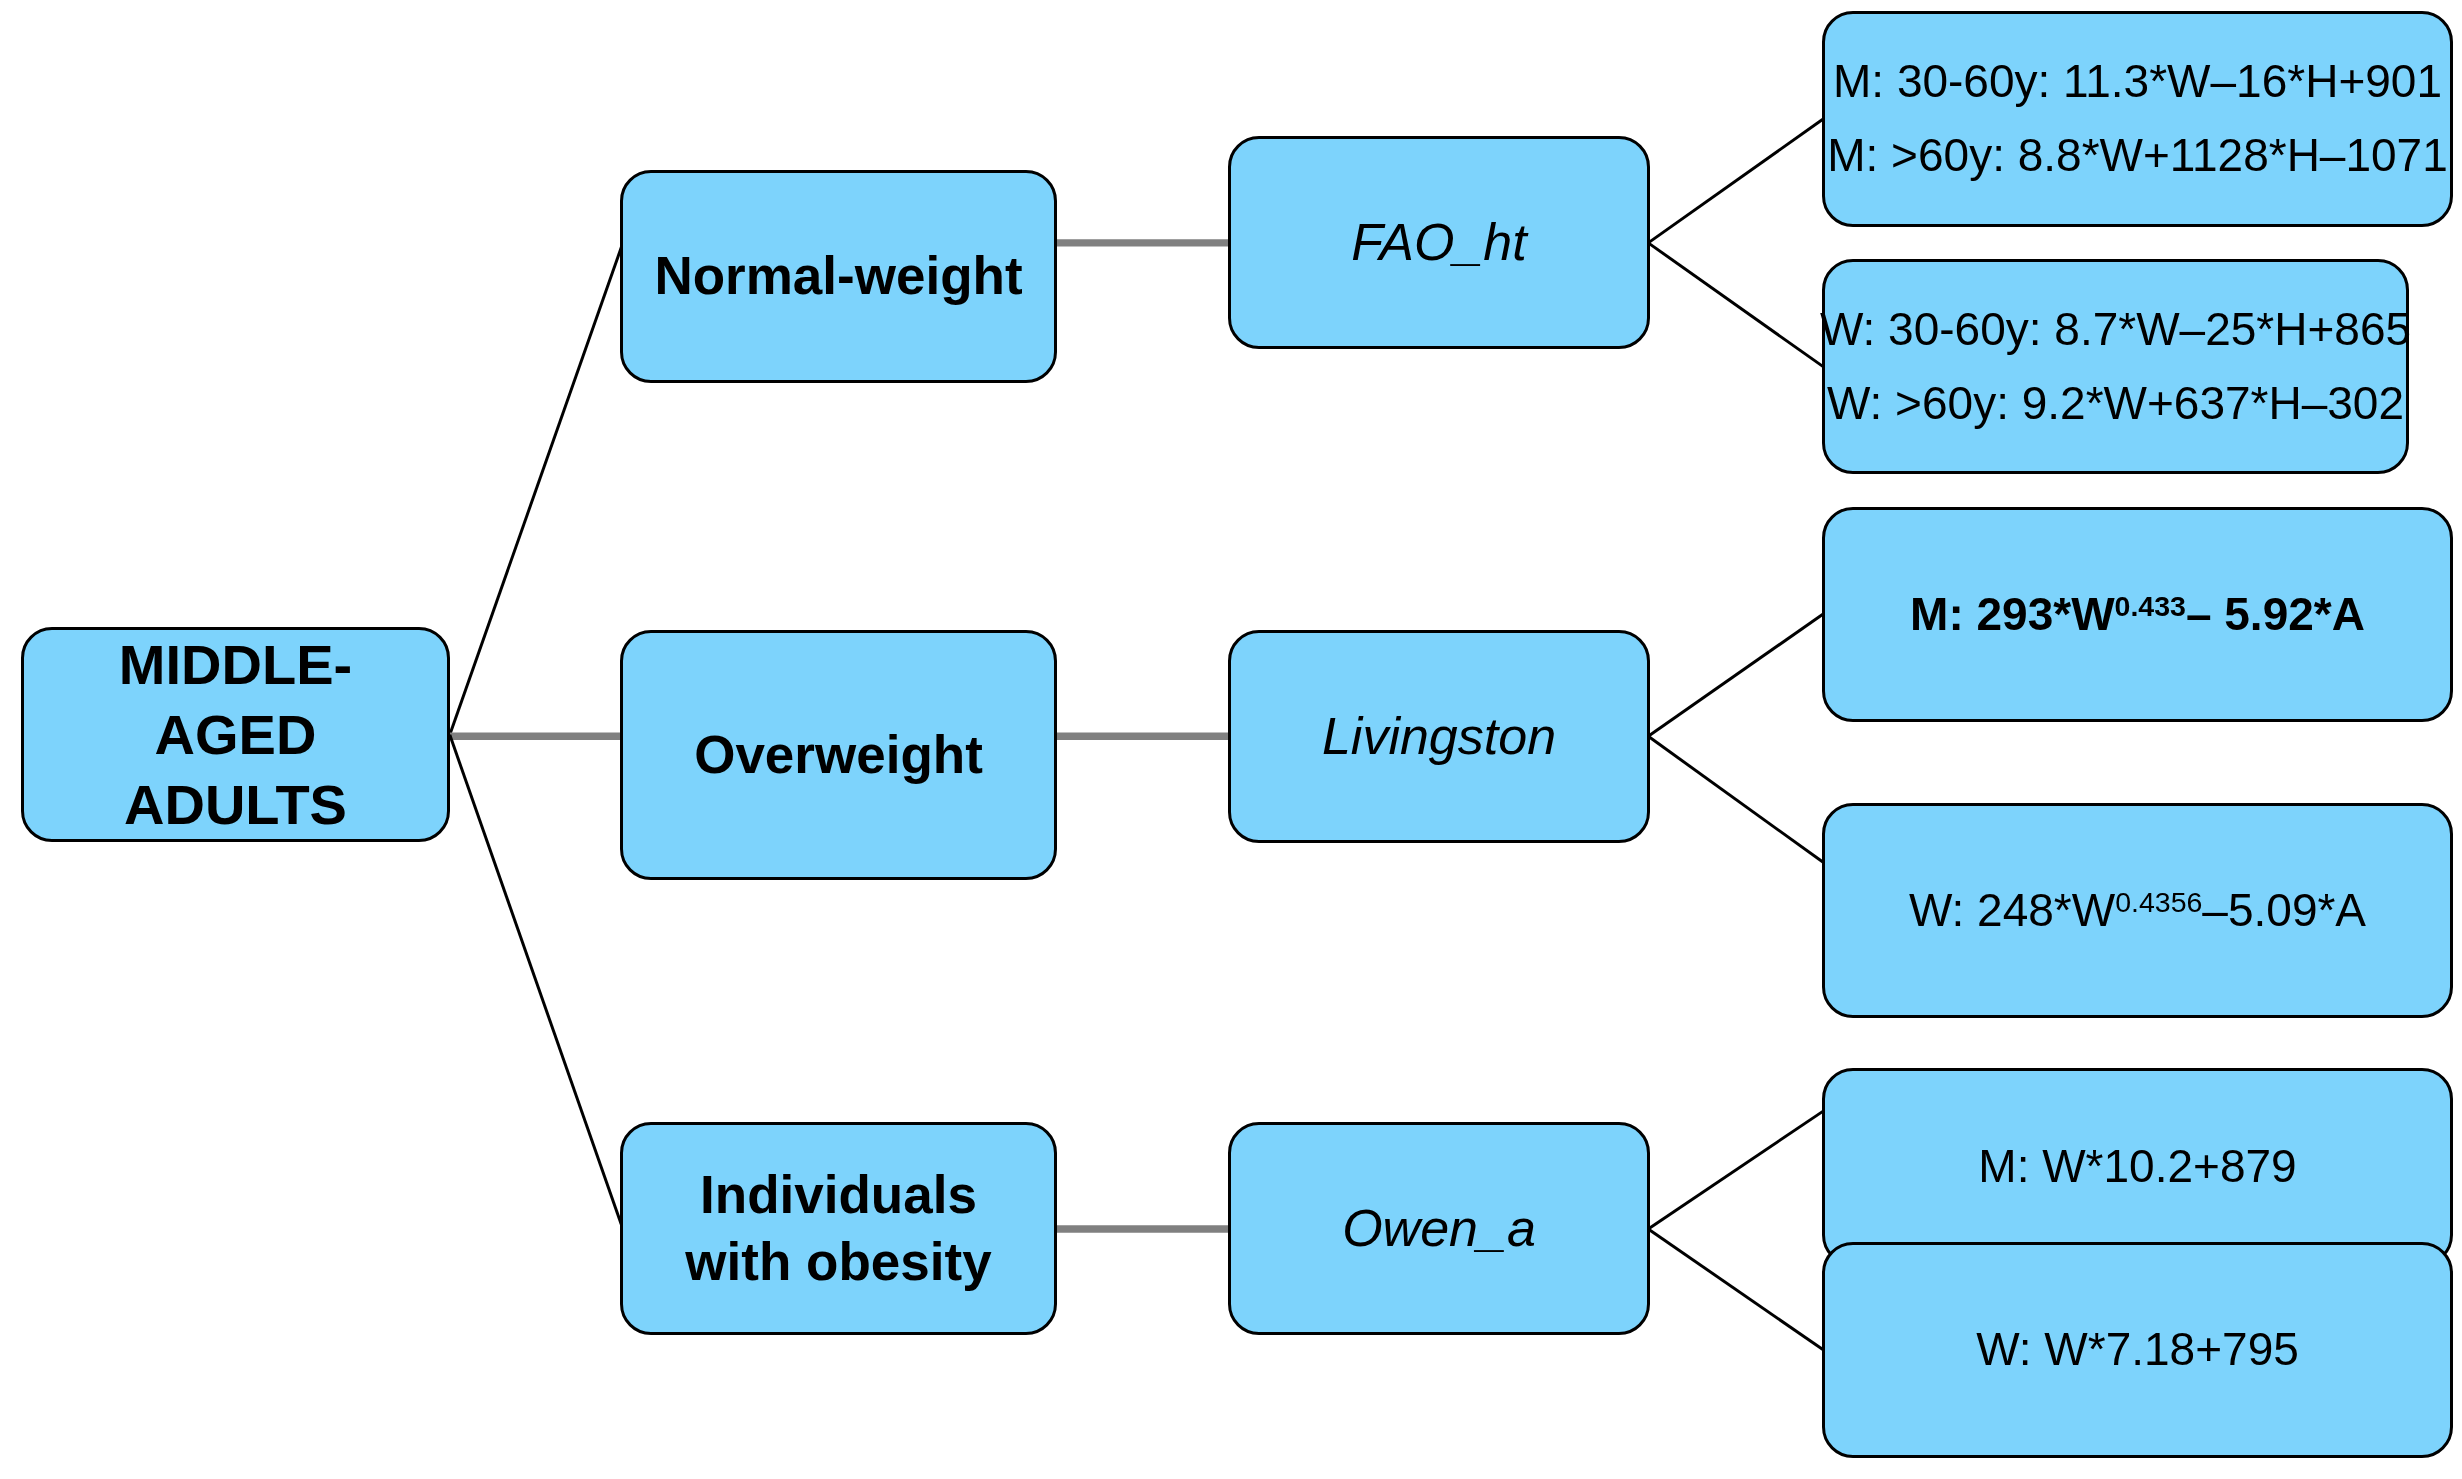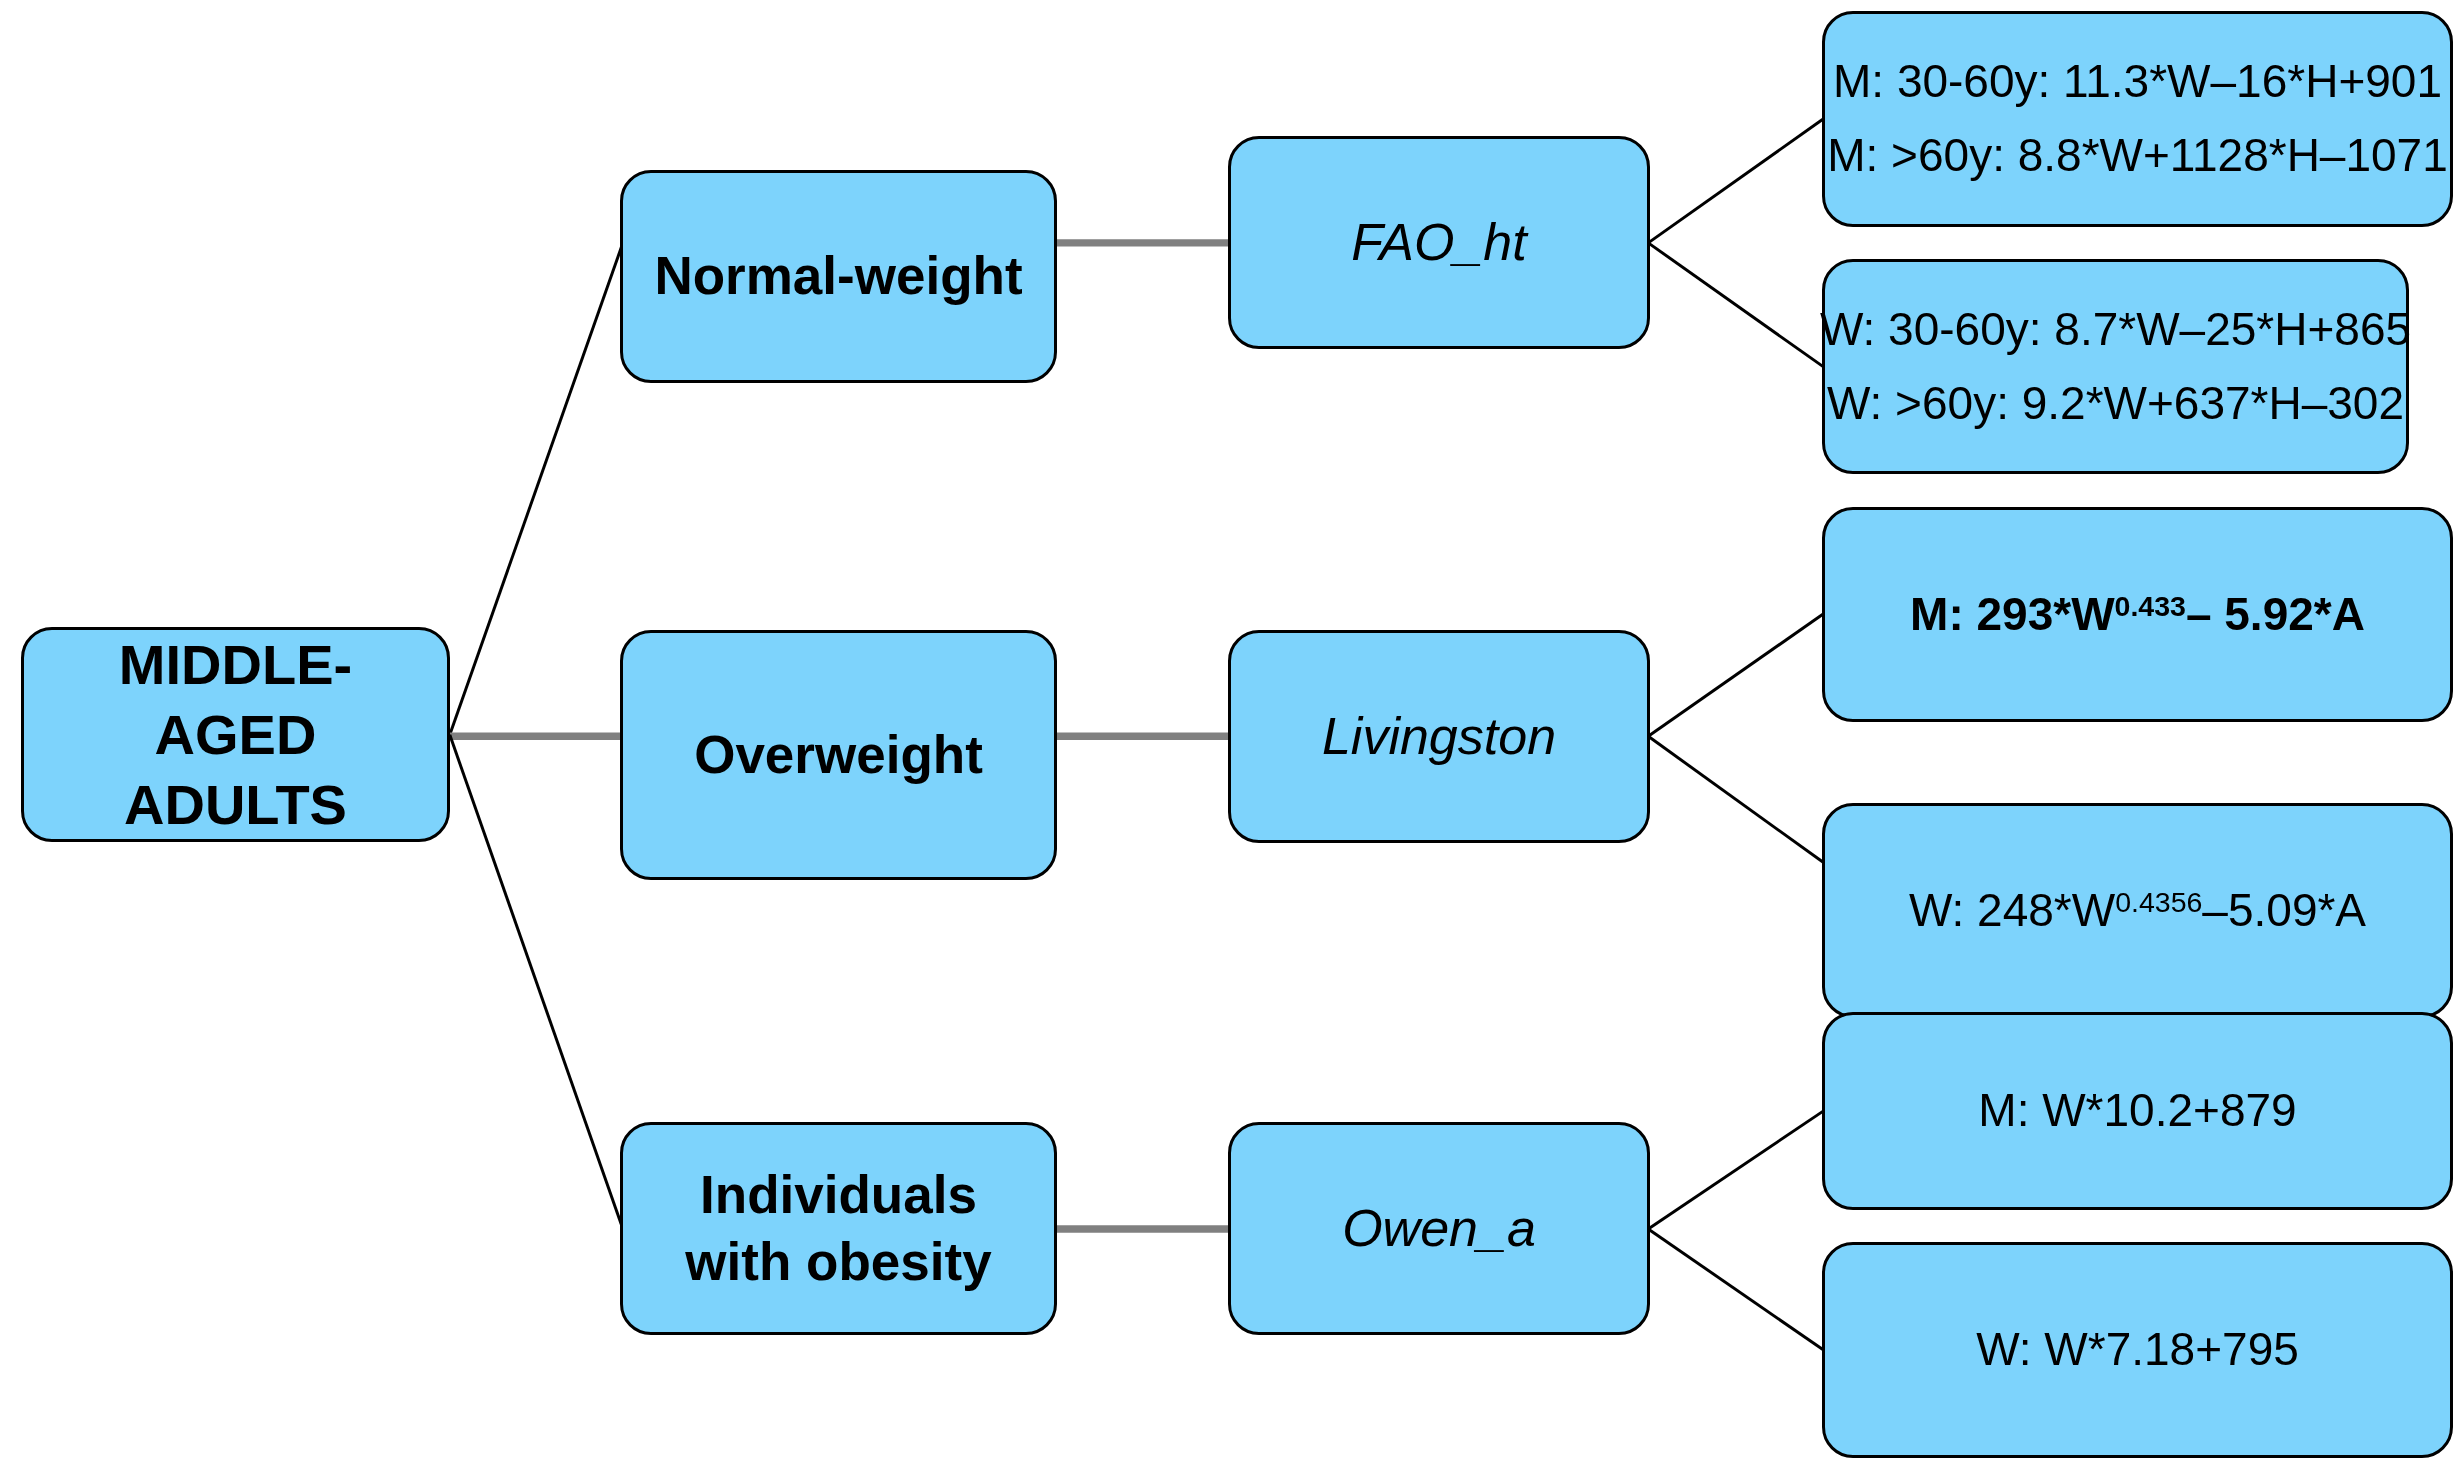--- a/index.html
+++ b/index.html
@@ -130,21 +130,21 @@
     <div class="eq eq-single">
       <span>M: 293*W</span><sup>0.433</sup><span>– 5.92*A</span>
     </div>
   </div>
   <div class="box pad-out" style="left:1822px; top:755px; width:631px; height:215px;margin-top:48px;">
     <div class="eq eq-single">
       <span>W: 248*W</span><sup>0.4356</sup><span>–5.09*A</span>
     </div>
   </div>
 
-  <div class="box pad-out" style="left:1822px; top:1012px; width:631px; height:198px;">
+  <div class="box pad-out" style="left:1822px; top:1068px; width:631px; height:198px;">
     <div class="eq eq-single">M: W*10.2+879</div>
   </div>
   <div class="box pad-out" style="left:1822px; top:1242px; width:631px; height:216px;">
     <div class="eq eq-single">W: W*7.18+795</div>
   </div>
 
 </div>
 
 
 </body></html>

